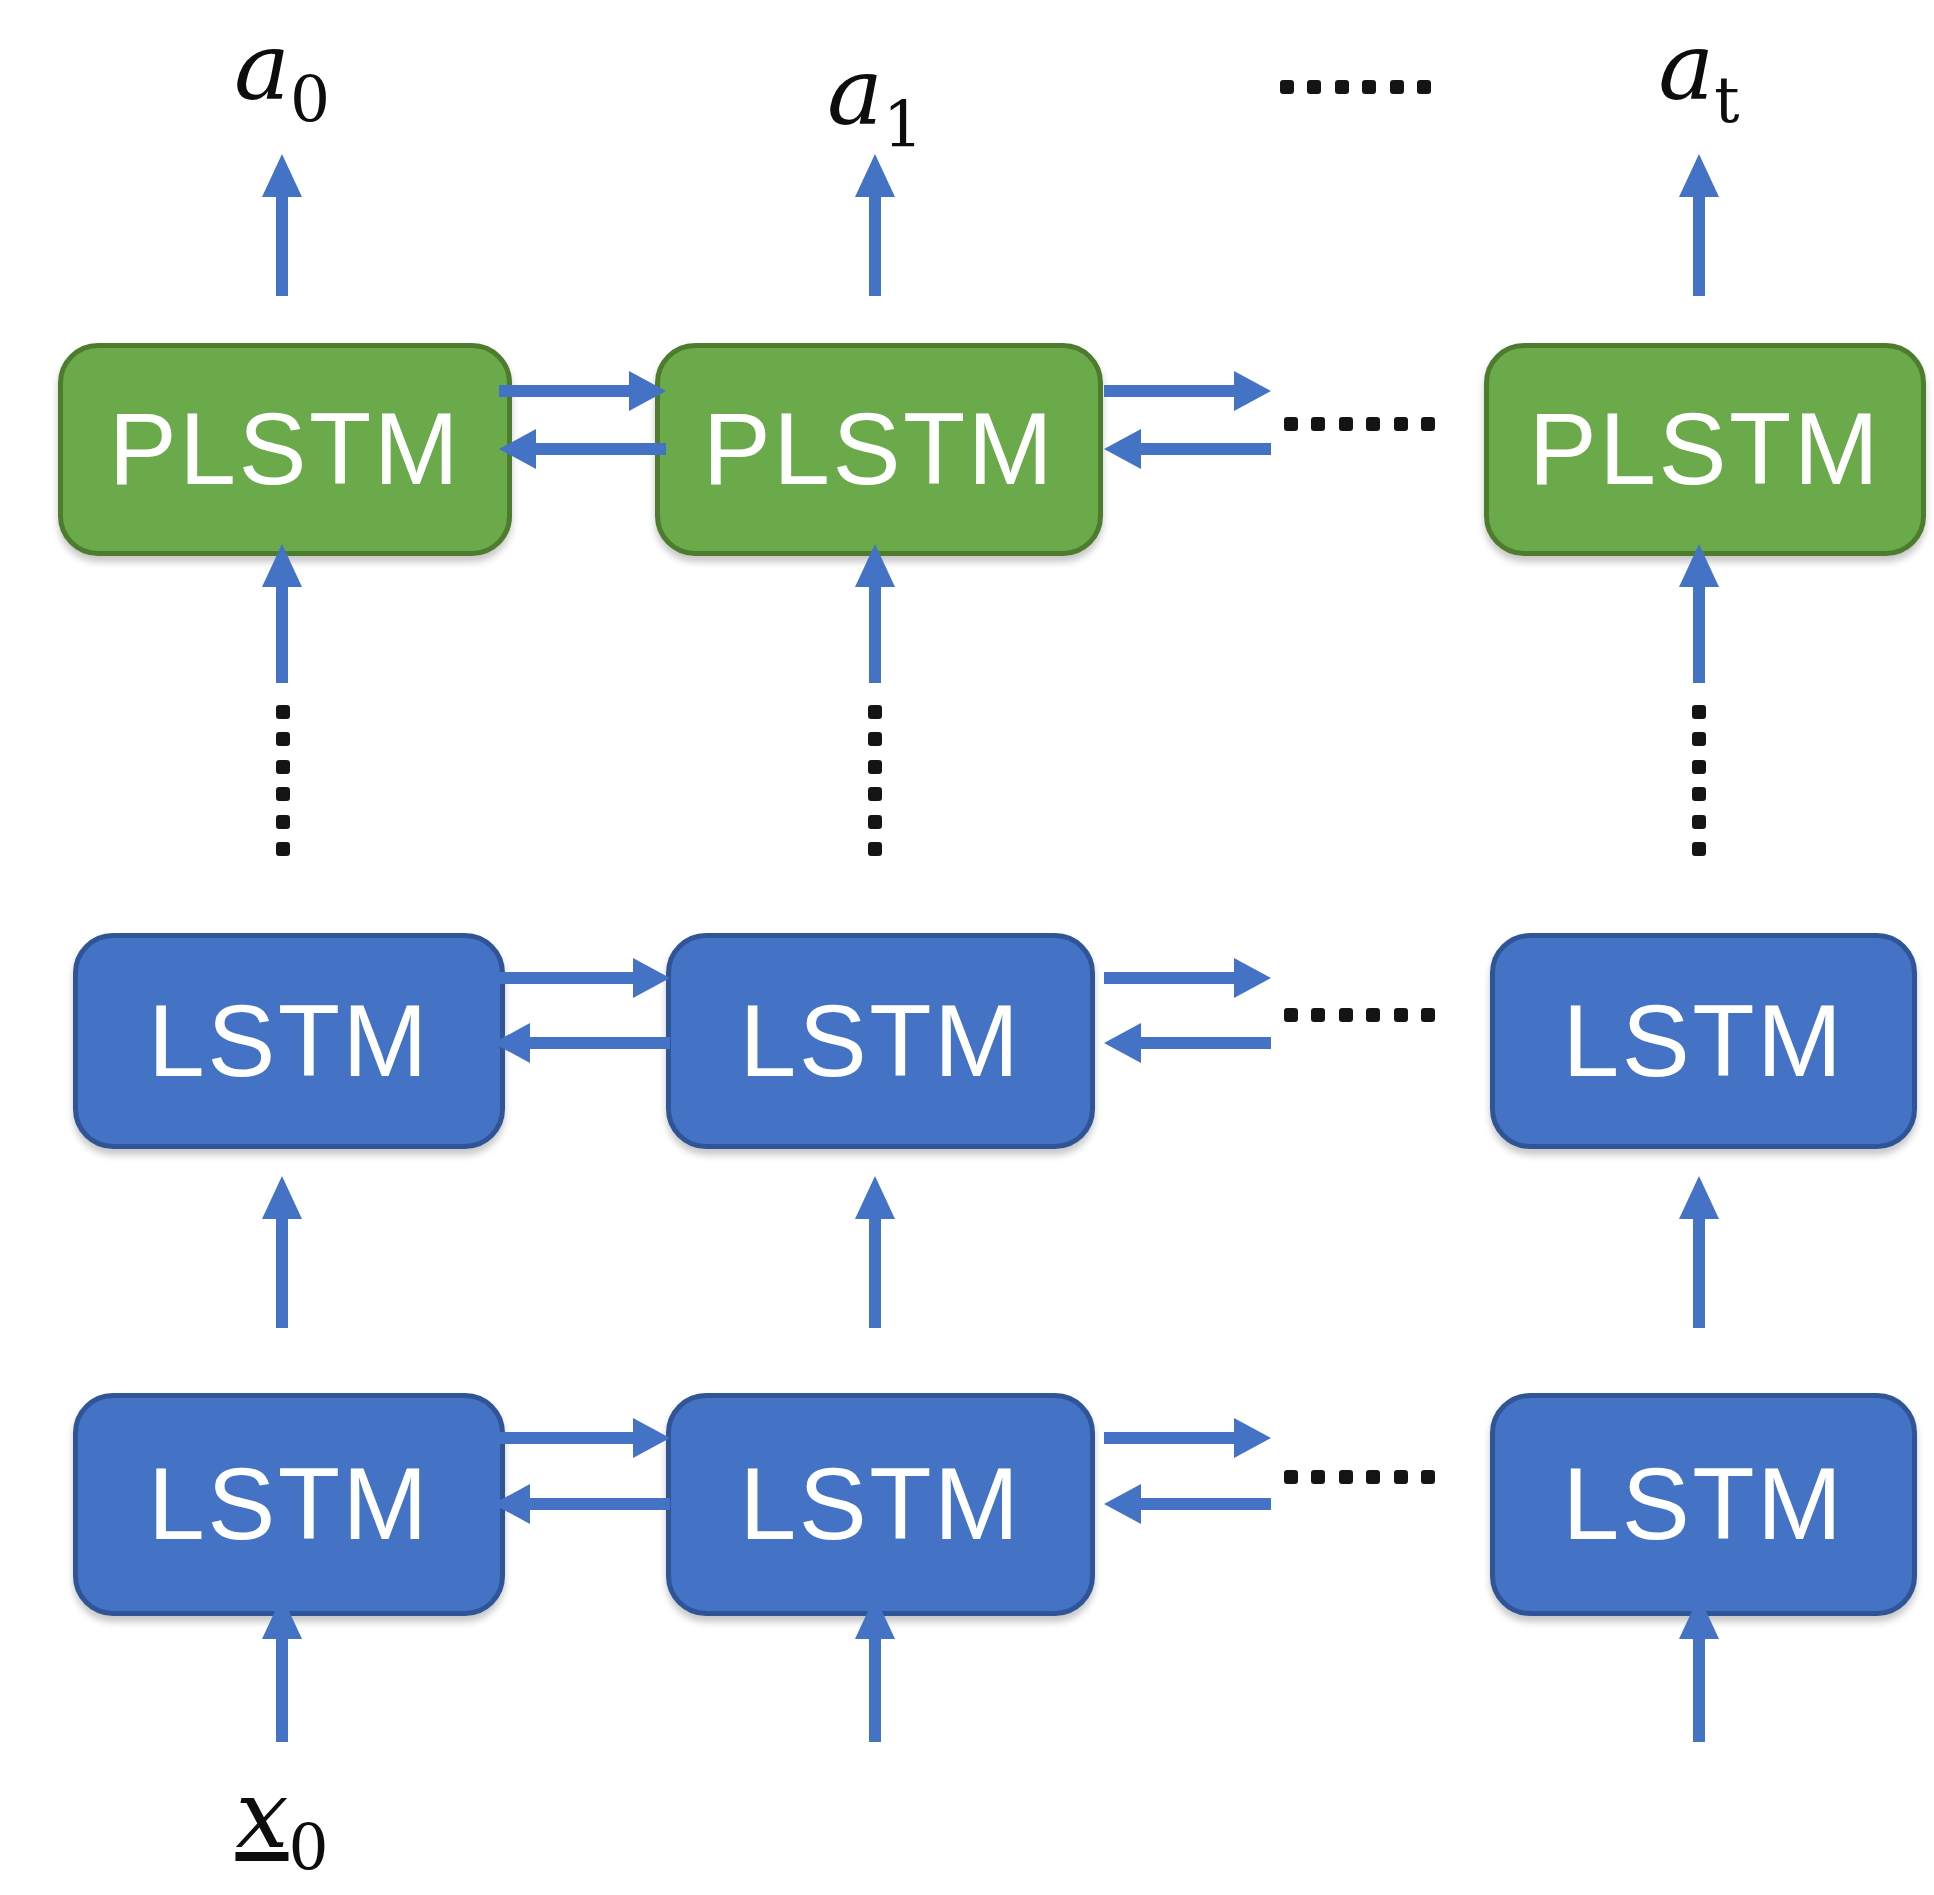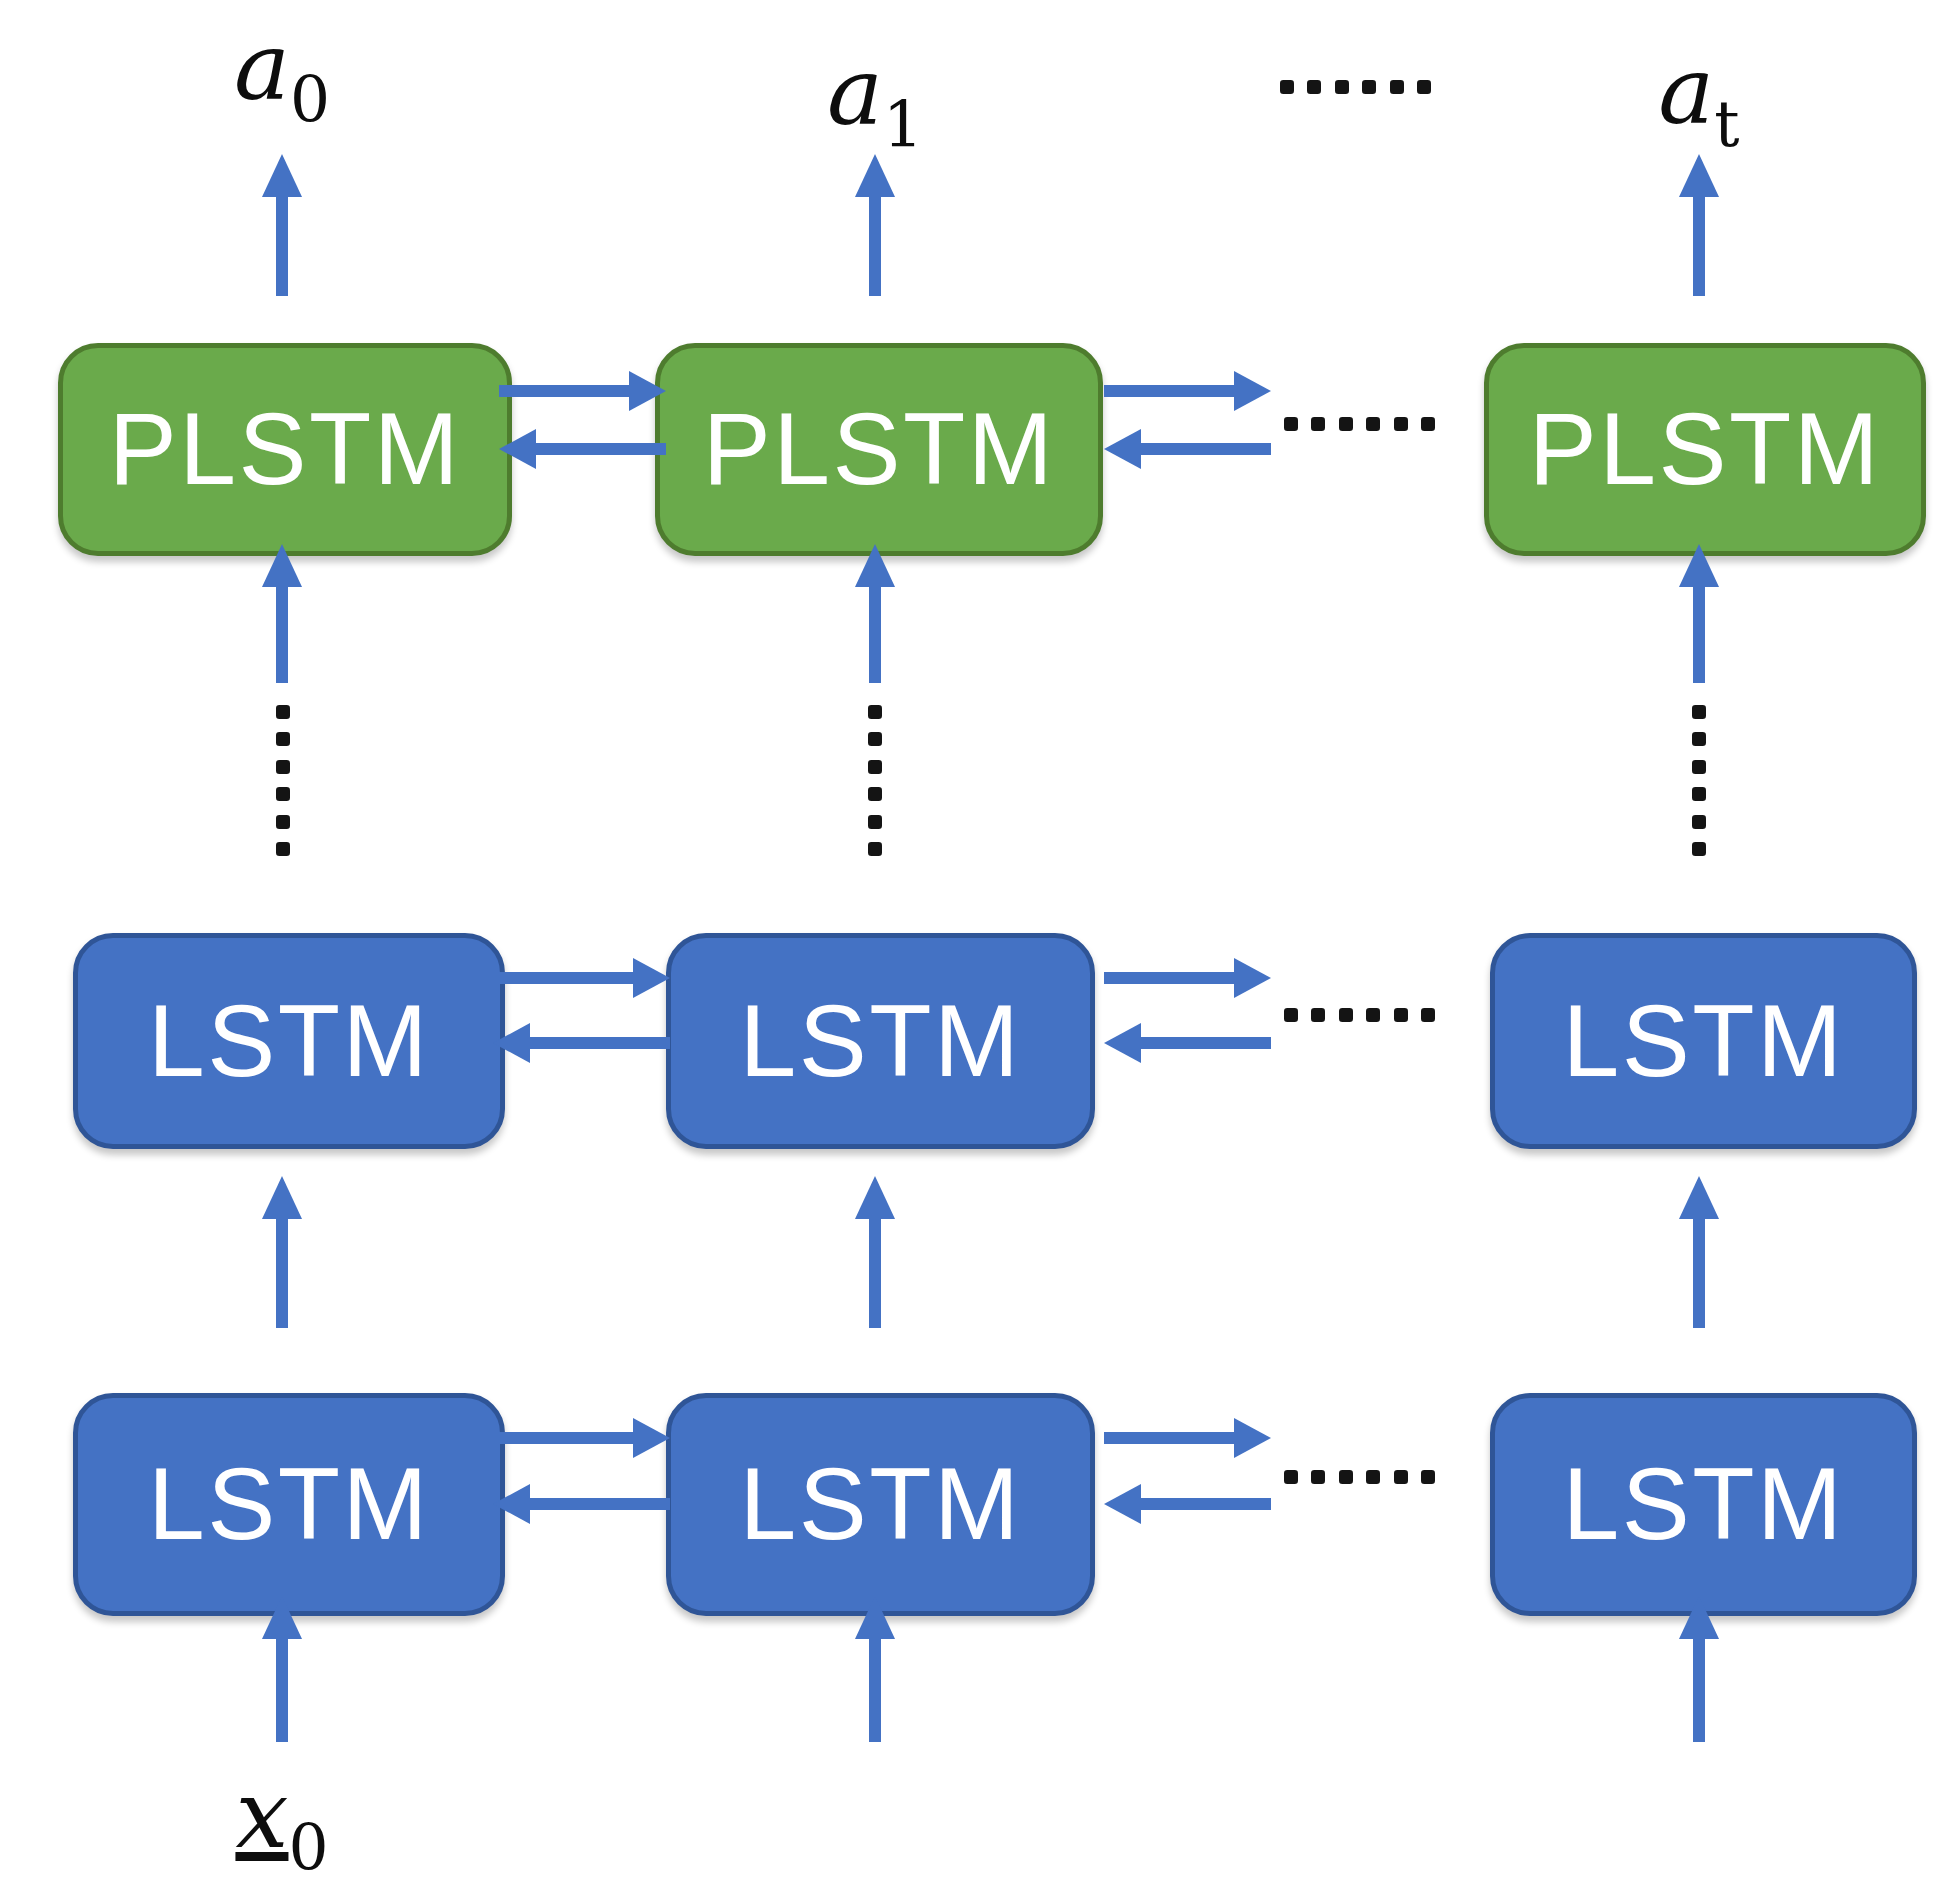--- a/index.html
+++ b/index.html
@@ -110,21 +110,21 @@
       <span class="shaft"></span>
     </div>
   <div class="node lstm" style="left:666px;top:1373px;width:419px;height:213px;">
       <span>LSTM</span>
     </div>
   <div class="varrow" style="left:855px;top:1596px;height:146px;">
       <span class="head"></span>
       <span class="shaft"></span>
     </div>
 
-  <div class="io-label" style="left:1574px;top:15px;margin-top:24px;"><i>a</i><sub>t</sub></div>
+  <div class="io-label" style="left:1574px;top:15px;"><i>a</i><sub>t</sub></div>
   <div class="varrow" style="left:1679px;top:154px;height:142px;">
       <span class="head"></span>
       <span class="shaft"></span>
     </div>
   <div class="node plstm" style="left:1484px;top:323px;width:432px;height:203px;">
       <span>PLSTM</span>
     </div>
   <div class="varrow" style="left:1679px;top:544px;height:139px;">
       <span class="head"></span>
       <span class="shaft"></span>

